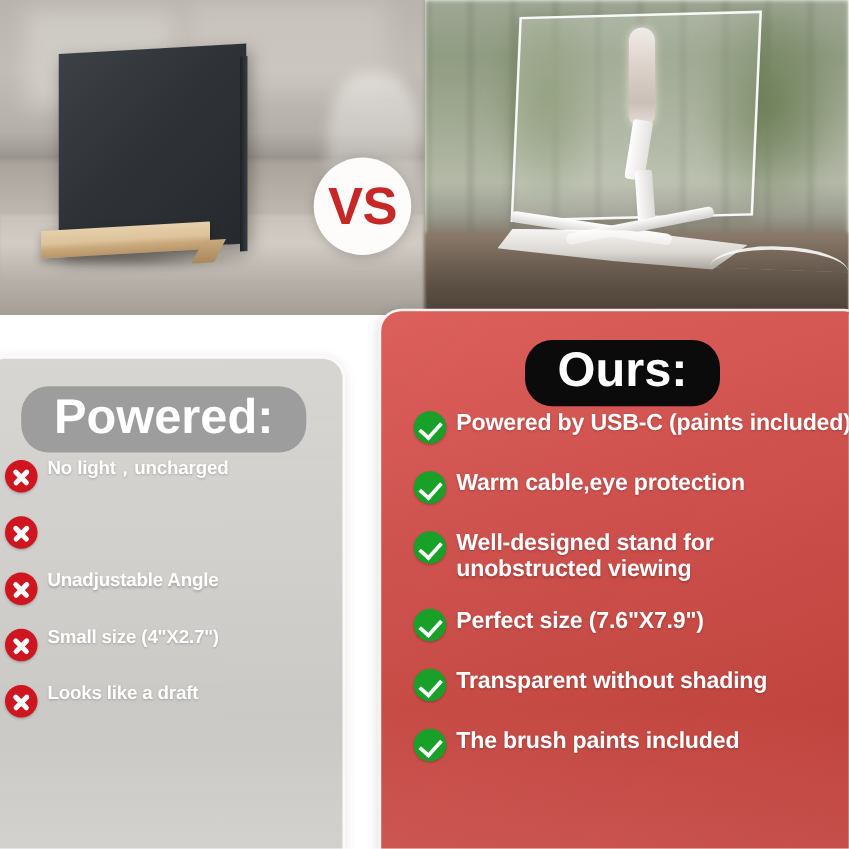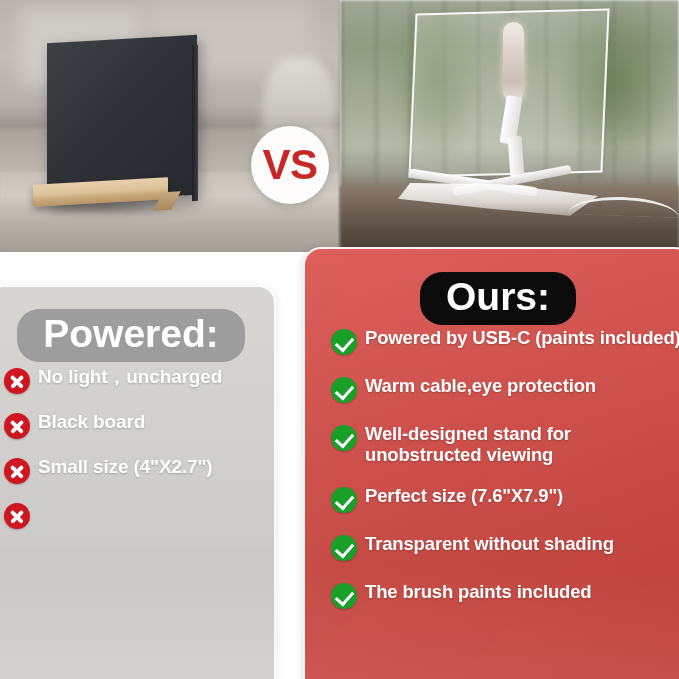--- a/index.html
+++ b/index.html
@@ -322,21 +322,21 @@
   }
 
   .feat-text {
     font-size: 18.5px;
     font-weight: bold;
     color: #ffffff;
     line-height: 1.14;
     text-shadow: 0 1px 2px rgba(0,0,0,.22);
     letter-spacing: -0.15px;
   }
-  .list-others .feat-text { font-size: 19px; }
+  .list-others .feat-text { font-size: 15px; }
   .list-ours .feat-text { font-size: 18.5px; }
 </style>
 </head>
 <body>
 
 <div id="page">
 
   <div class="photo-band">
 
     <div class="scene-left"></div>
@@ -373,28 +373,32 @@
       <span class="pill pill-others">Powered:</span>
     </div>
 
     <ul class="feature-list list-others">
       <li class="feature-row">
         <span class="ico ico-x"></span>
         <span class="feat-text">No light，uncharged</span>
       </li>
       <li class="feature-row">
         <span class="ico ico-x"></span>
-        <span class="feat-text">Black board</span>
+      </li>
+      <li class="feature-row">
+        <span class="ico ico-x"></span>
+        <span class="feat-text">Unadjustable Angle</span>
       </li>
       <li class="feature-row">
         <span class="ico ico-x"></span>
         <span class="feat-text">Small size (4"X2.7")</span>
       </li>
       <li class="feature-row">
         <span class="ico ico-x"></span>
+        <span class="feat-text">Looks like a draft</span>
       </li>
     </ul>
   </div>
 
   <div class="panel-ours">
     <div class="pill-wrap-ours">
       <span class="pill pill-ours">Ours:</span>
     </div>
 
     <ul class="feature-list list-ours">

